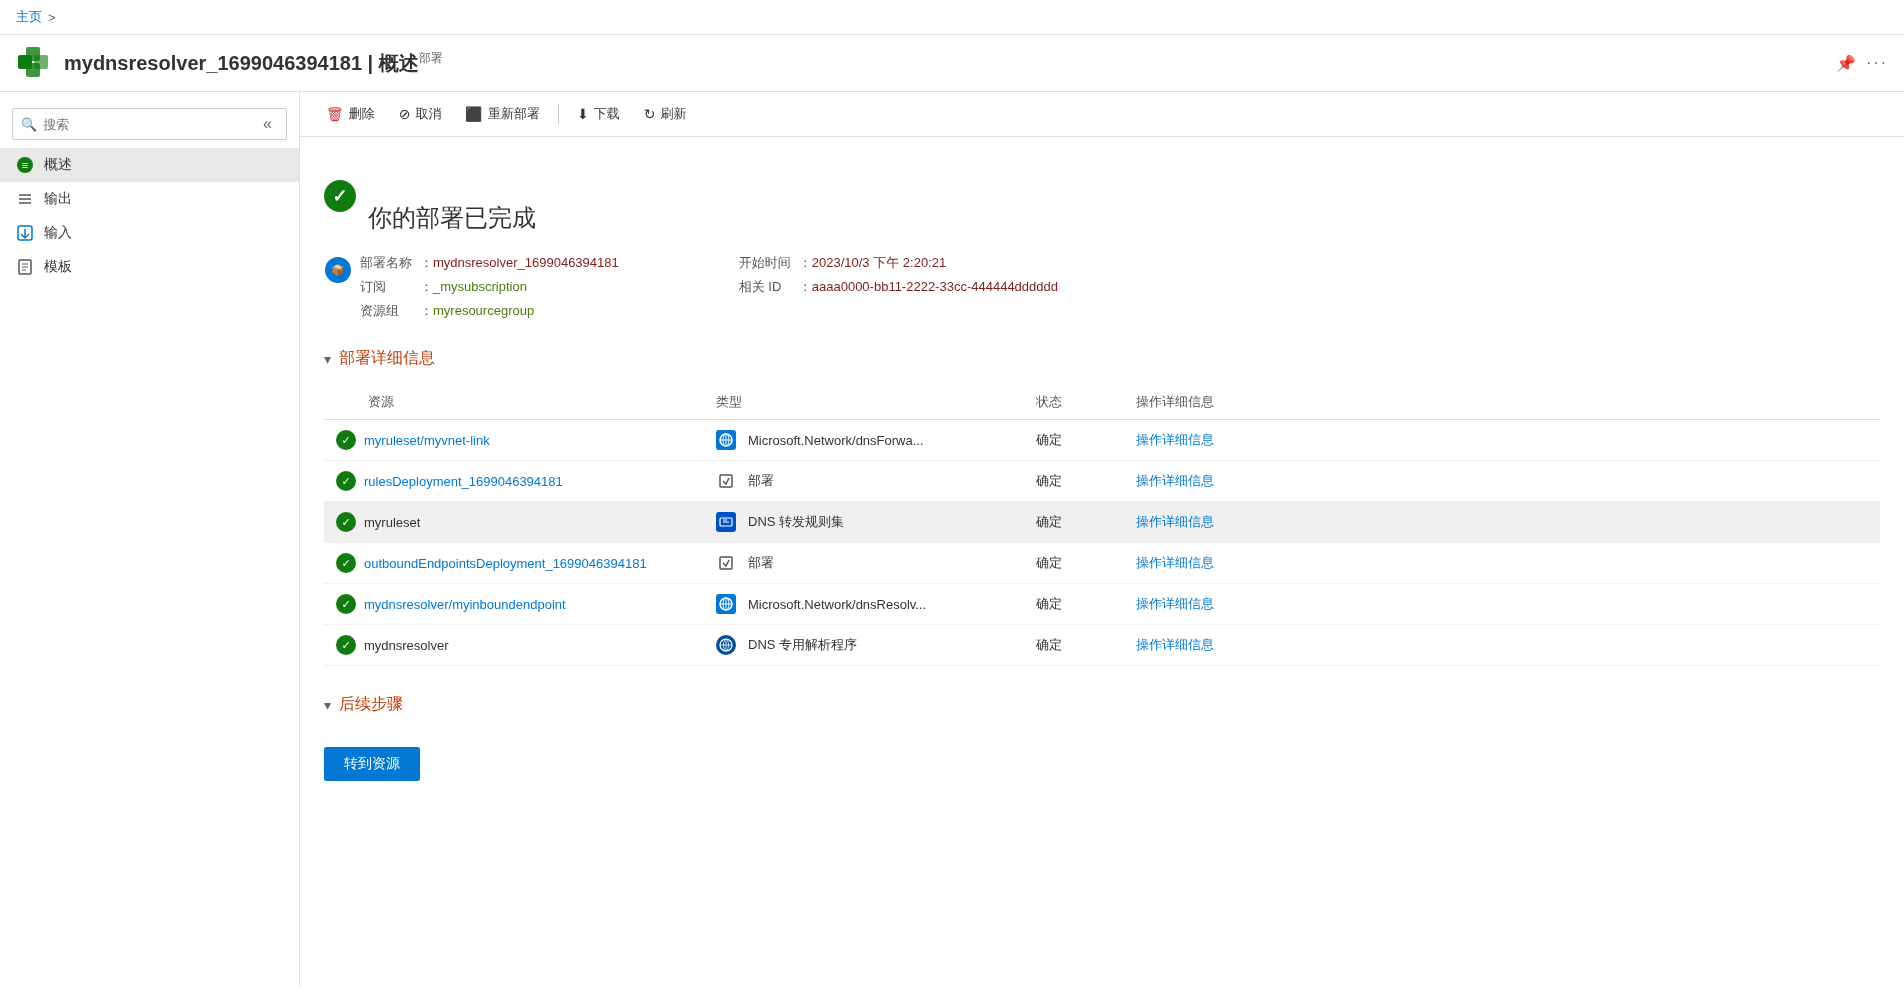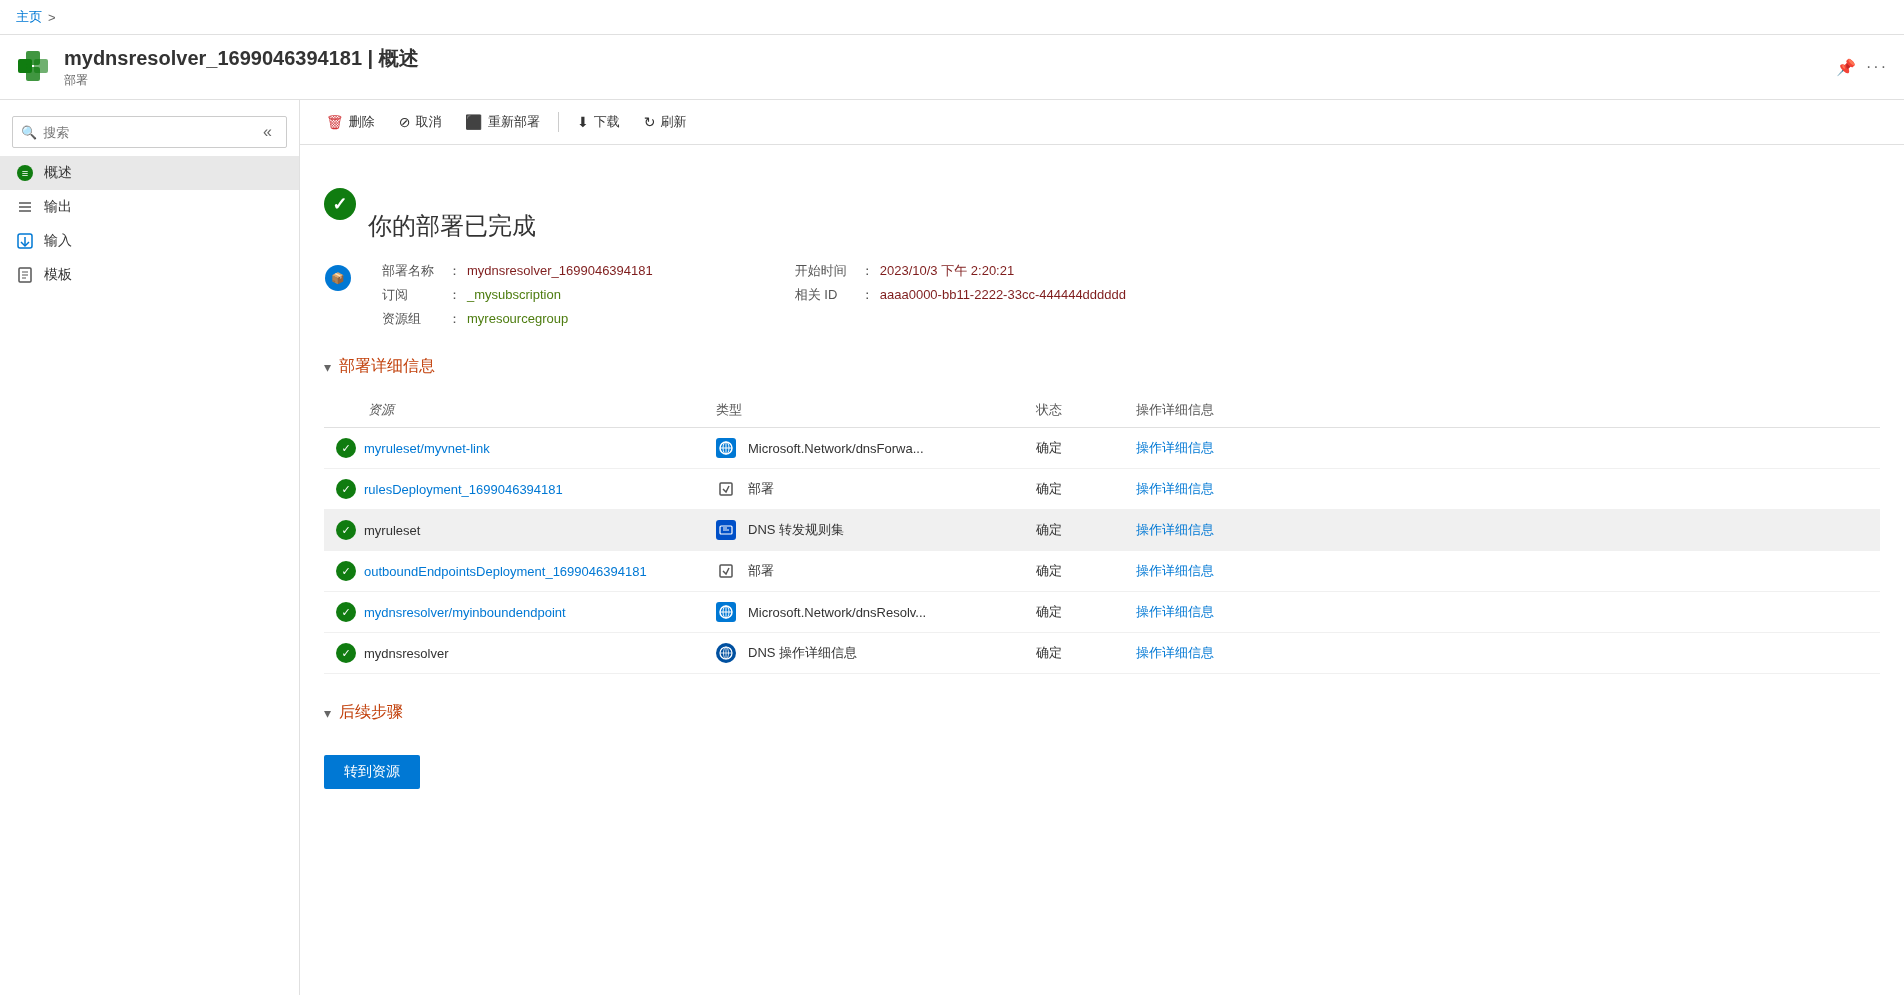--- a/index.html
+++ b/index.html
@@ -4,21 +4,21 @@
   <style>
     * { box-sizing: border-box; margin: 0; padding: 0; }
     body { font-family: 'Segoe UI', Arial, sans-serif; font-size: 14px; color: #333; background: #fff; }
 
     .top-bar { padding: 8px 16px; border-bottom: 1px solid #e0e0e0; display: flex; align-items: center; gap: 8px; }
     .breadcrumb { display: flex; align-items: center; gap: 6px; font-size: 13px; color: #0078d4; }
     .breadcrumb-sep { color: #666; }
 
     .page-header { padding: 10px 16px; border-bottom: 1px solid #e0e0e0; display: flex; align-items: center; gap: 12px; }
     .page-icon { width: 36px; height: 36px; }
-    .page-title-block { display: flex; flex-direction: column; }
+    .page-title-block { display: flex; }
     .page-title { font-size: 20px; font-weight: 600; color: #333; }
     .page-subtitle { font-size: 12px; color: #666; }
     .header-actions { margin-left: auto; display: flex; align-items: center; gap: 10px; color: #666; cursor: pointer; }
 
     .layout { display: flex; height: calc(100vh - 110px); }
 
     .sidebar { width: 300px; border-right: 1px solid #e0e0e0; flex-shrink: 0; padding: 8px 0; }
     .search-icon-span { color: #666; margin-right: 6px; font-size: 13px; }
     .collapse-btn { margin-left: auto; cursor: pointer; color: #666; font-size: 16px; padding: 2px 6px; }
 
@@ -34,21 +34,21 @@
     .toolbar-divider { width: 1px; height: 20px; background: #ccc; margin: 0 4px; }
 
     .content { padding: 20px 24px; }
 
     .status-header { display: flex; align-items: center; gap: 12px; margin-bottom: 20px; }
     .status-check { width: 32px; height: 32px; border-radius: 50%; background: #107c10; display: flex; align-items: center; justify-content: center; color: white; font-size: 18px; font-weight: bold; flex-shrink: 0; }
     .status-title { font-size: 24px; font-weight: 400; color: #333; margin-top: 45px; }
 
     .deployment-info { display: flex; gap: 40px; margin-bottom: 28px; padding-left: 44px; }
     .info-section { display: flex; flex-direction: column; gap: 6px; }
-    .info-row { display: flex; align-items: baseline; gap: 6px; font-size: 13px; margin-left: 22px; }
+    .info-row { display: flex; align-items: baseline; font-size: 13px; }
     .info-label { color: #555; min-width: 60px; }
     .info-sep { color: #555; }
     .info-value { color: #7f1d1d; }
     .info-value.link { color: #4d7c0f; cursor: pointer; text-decoration: none; }
 
     .section-header { display: flex; align-items: center; gap: 8px; margin-bottom: 16px; cursor: pointer; }
     .section-chevron { color: #666; font-size: 14px; }
     .section-title { font-size: 16px; font-weight: 500; color: #c2410c; }
 
     .resource-table { width: 100%; border-collapse: collapse; }
@@ -58,21 +58,21 @@
 
     .td-resource { display: flex; align-items: center; gap: 8px; }
     .td-type { display: flex; align-items: center; gap: 12px; }
     .action-link { color: #0078d4; cursor: pointer; text-decoration: none; }
 
     .row-check { width: 20px; height: 20px; border-radius: 50%; background: #107c10; display: flex; align-items: center; justify-content: center; color: white; font-size: 11px; flex-shrink: 0; }
 
     .next-steps { margin-top: 24px; }
     .go-to-btn { margin-top: 16px; padding: 8px 20px; background: #0078d4; color: white; border: none; border-radius: 2px; font-size: 14px; cursor: pointer; }
 
-    .resource-col { width: 380px; font-style: italic; }
+    .resource-col { width: 380px; }
     .type-col { width: 320px; }
     .status-col { width: 100px; }
     .ops-col { }
   </style>
 </head>
 <body>
 
 <div class="top-bar">
   <div class="breadcrumb">
     <span>主页</span>
@@ -357,21 +357,21 @@
       <td>
         <div class="td-type">
           <span style="width:20px;height:20px;border-radius:50%;background:#0050a0;display:inline-flex;align-items:center;justify-content:center;color:white;font-size:9px;flex-shrink:0;">
         <svg width="14" height="14" viewBox="0 0 14 14">
                         <circle cx="7" cy="7" r="6" fill="none" stroke="white" stroke-width="1.2"></circle>
                         <line x1="7" y1="1" x2="7" y2="13" stroke="white" stroke-width="0.8"></line>
                         <line x1="1" y1="7" x2="13" y2="7" stroke="white" stroke-width="0.8"></line>
                         <ellipse cx="7" cy="7" rx="2.5" ry="6" fill="none" stroke="white" stroke-width="0.8"></ellipse>
                       </svg>
       </span>
-          <span>DNS 操作详细信息</span>
+          <span>DNS 专用解析程序</span>
         </div>
       </td>
       <td>确定</td>
       <td><a class="action-link">操作详细信息</a></td>
     </tr>
             </tbody>
         </table>
       </div>
 
       <div class="next-steps" style="margin-top:28px;">

